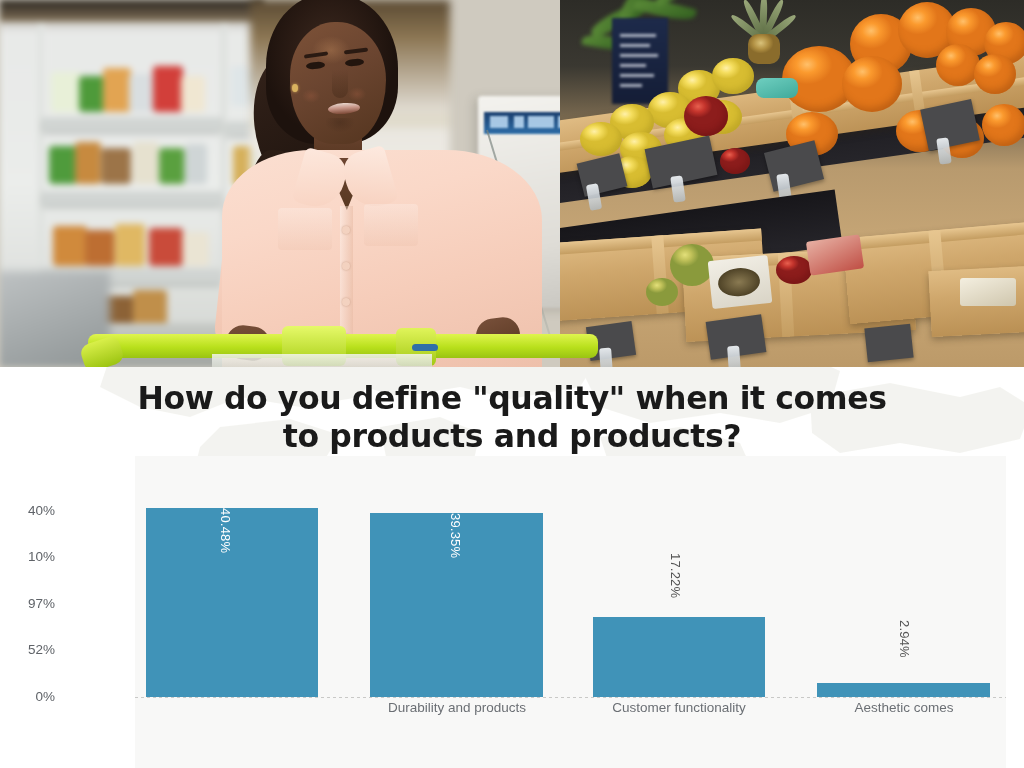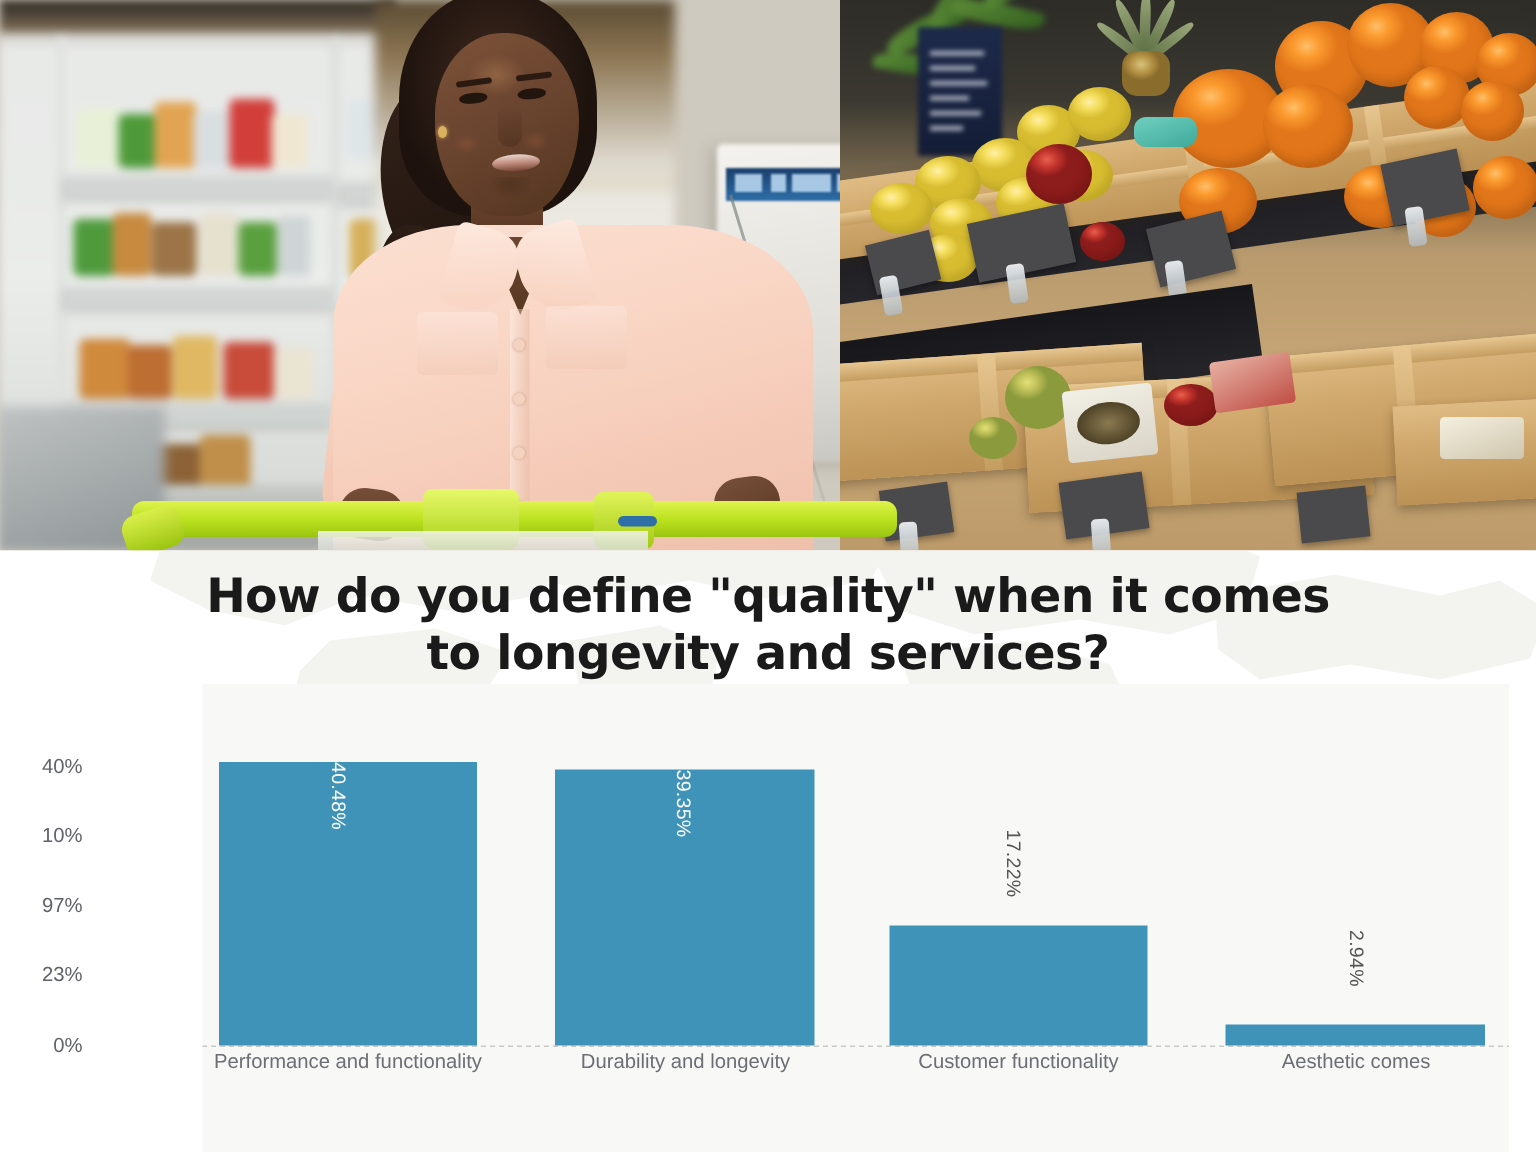--- a/index.html
+++ b/index.html
@@ -429,44 +429,43 @@
           <path d="M700 250 L800 236 L880 252 L900 296 L860 330 L780 340 L720 320 L690 290 Z"></path>
           <path d="M230 330 L300 320 L360 334 L380 366 L330 390 L270 384 L230 362 Z"></path>
           <path d="M600 350 L680 338 L740 352 L760 388 L700 408 L640 400 L600 378 Z"></path>
           <path d="M430 330 L470 322 L500 336 L492 362 L452 372 L424 356 Z"></path>
         </g>
       </svg>
     </div>
 
     <div class="title">
       <div>How do you define "quality" when it comes</div>
-      <div>to longevity and services?</div>
+      <div>to products and products?</div>
     </div>
 
     <div class="plot-bg"></div>
 
     <div class="axis-labels">
       <div class="ytick" style="top:136px;left:0;width:55px">40%</div>
       <div class="ytick" style="top:182px;left:0;width:55px">10%</div>
       <div class="ytick" style="top:229px;left:0;width:55px">97%</div>
-      <div class="ytick" style="top:275px;left:0;width:55px">23%</div>
+      <div class="ytick" style="top:275px;left:0;width:55px">52%</div>
       <div class="ytick" style="top:322px;left:0;width:55px">0%</div>
     </div>
 
     <div class="baseline"></div>
 
     <div class="bars">
 
       <div class="bar" style="left:146px;width:172px;height:189px"></div>
       <div class="bar-label inside" style="left:218px;top:141px">40.48%</div>
-      <div class="cat-label" style="left:126px;width:212px">Performance and functionality</div>
 
       <div class="bar" style="left:370px;width:173px;height:184px"></div>
       <div class="bar-label inside" style="left:448px;top:146px">39.35%</div>
-      <div class="cat-label" style="left:354px;width:206px">Durability and longevity</div>
+      <div class="cat-label" style="left:354px;width:206px">Durability and products</div>
 
       <div class="bar" style="left:593px;width:172px;height:80px"></div>
       <div class="bar-label outside" style="left:668px;top:186px">17.22%</div>
       <div class="cat-label" style="left:578px;width:202px">Customer functionality</div>
 
       <div class="bar" style="left:817px;width:173px;height:14px"></div>
       <div class="bar-label outside" style="left:897px;top:253px">2.94%</div>
       <div class="cat-label" style="left:806px;width:196px">Aesthetic comes</div>
     </div>
   </div>

